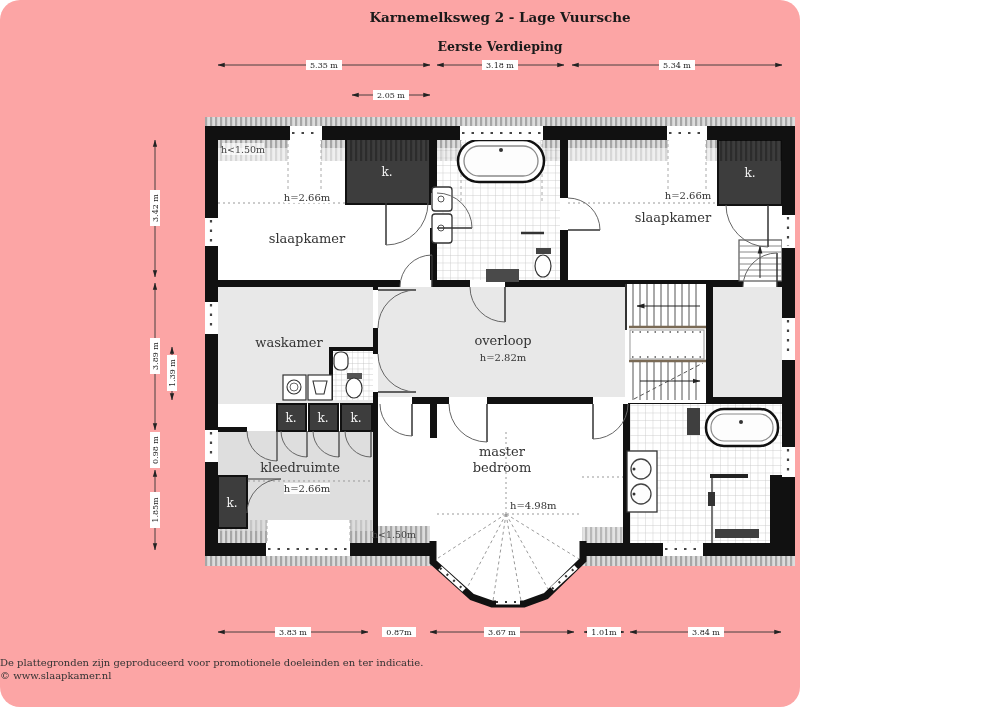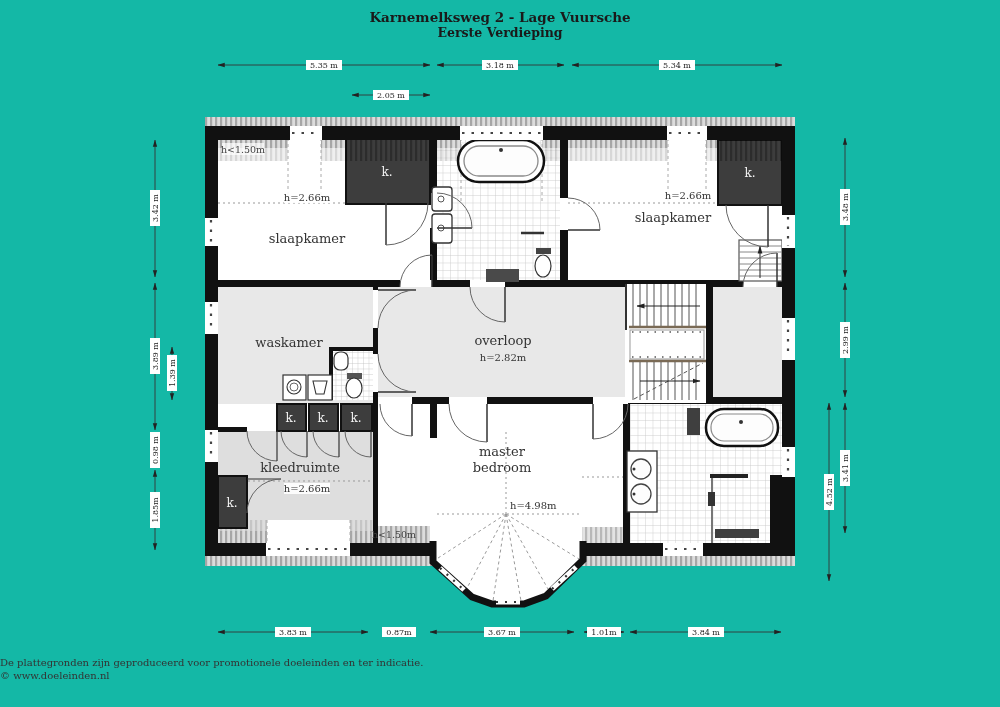--- a/index.html
+++ b/index.html
@@ -1,20 +1,20 @@
 <!DOCTYPE html>
 <html><head>
 <meta charset="utf-8">
 <style>
   html,body{margin:0;padding:0;background:#ffffff;}
-  .canvas{position:relative;width:1000px;height:707px;background:#14b8a6;overflow:hidden;
-          font-family:"DejaVu Serif", serif;}
+  .canvas{position:relative;width:800px;height:707px;background:#fca5a5;overflow:hidden;
+          font-family:"DejaVu Serif", serif;border-radius:20px;}
   .title{position:absolute;top:9px;left:0;width:1000px;text-align:center;color:#1a1a1a;}
   .title .l1{font-size:13.5px;font-weight:bold;}
-  .title .l2{font-size:12.5px;font-weight:bold;margin-top:0;}
+  .title .l2{font-size:12.5px;font-weight:bold;margin-top:14px;}
   .footer{position:absolute;top:656px;left:0;width:1000px;text-align:left;color:#333;
           font-size:10px;line-height:13px;}
   svg{position:absolute;left:0;top:0;}
   text{font-family:"DejaVu Serif", serif;fill:#333;}
   .room-lbl{font-size:13px;}
   .sub-lbl{font-size:10px;}
   .k-lbl{font-size:12px;fill:#f2f2f2;}
   .dim-lbl{font-size:8px;fill:#222;}
   .low-lbl{font-size:9.5px;fill:#444;}
 </style>
@@ -474,16 +474,16 @@
         </g>
       <g transform="rotate(-90 829 492)">
           <rect x="811" y="487" width="36" height="10" fill="#fff"></rect>
           <text class="dim-lbl" x="829" y="495" text-anchor="middle">4.52 m</text>
         </g>
     </g>
   </svg>
 
   <div class="footer">
     <div>De plattegronden zijn geproduceerd voor promotionele doeleinden en ter indicatie.</div>
-    <div>© www.doeleinden.nl</div>
+    <div>© www.slaapkamer.nl</div>
   </div>
 
 </div>
 
 </body></html>

